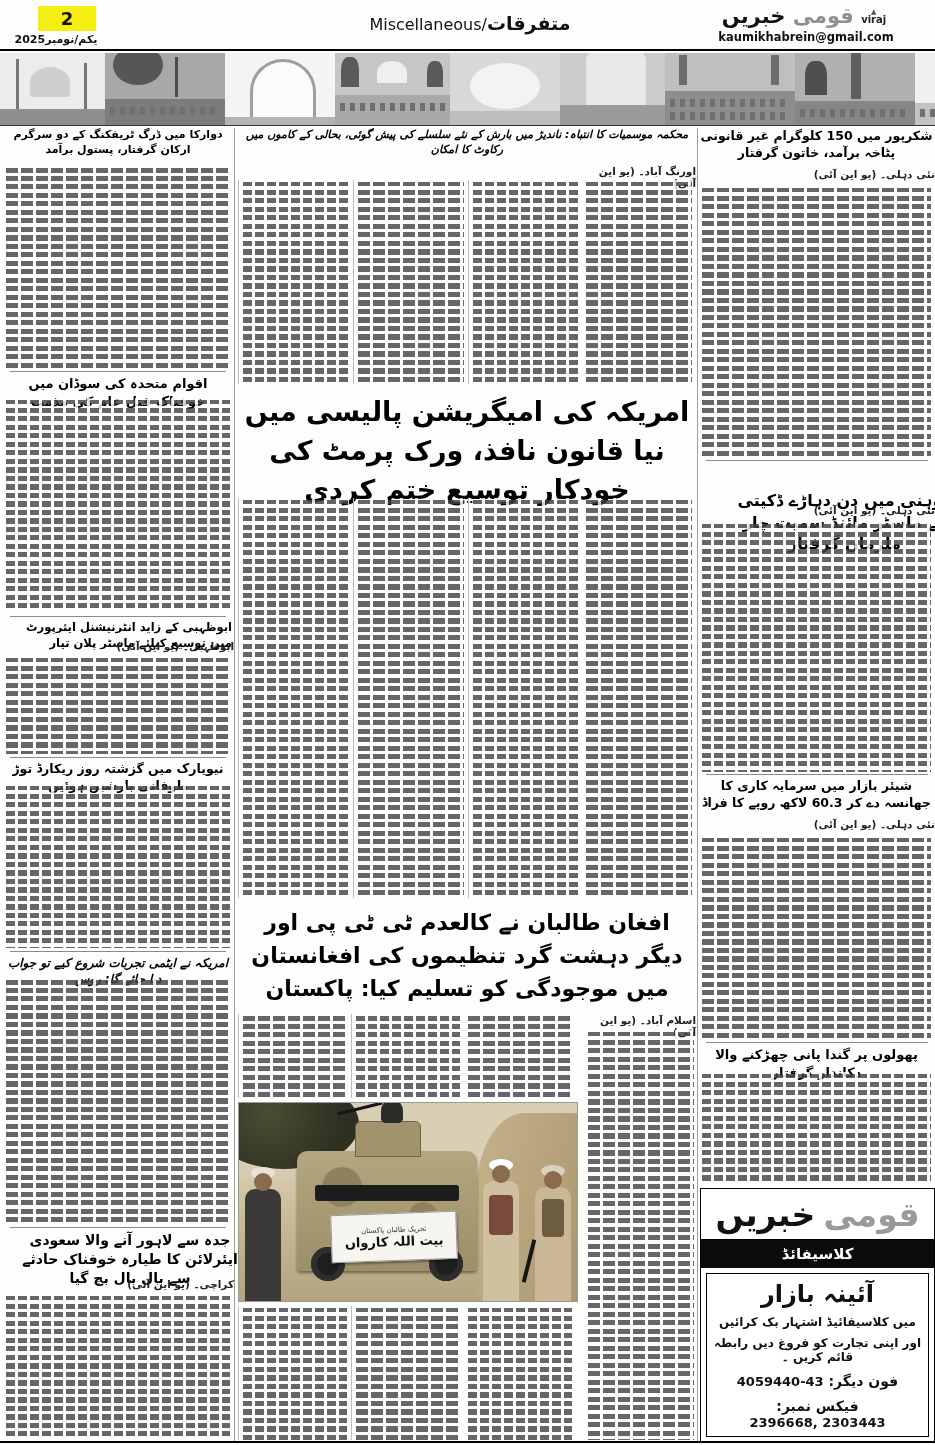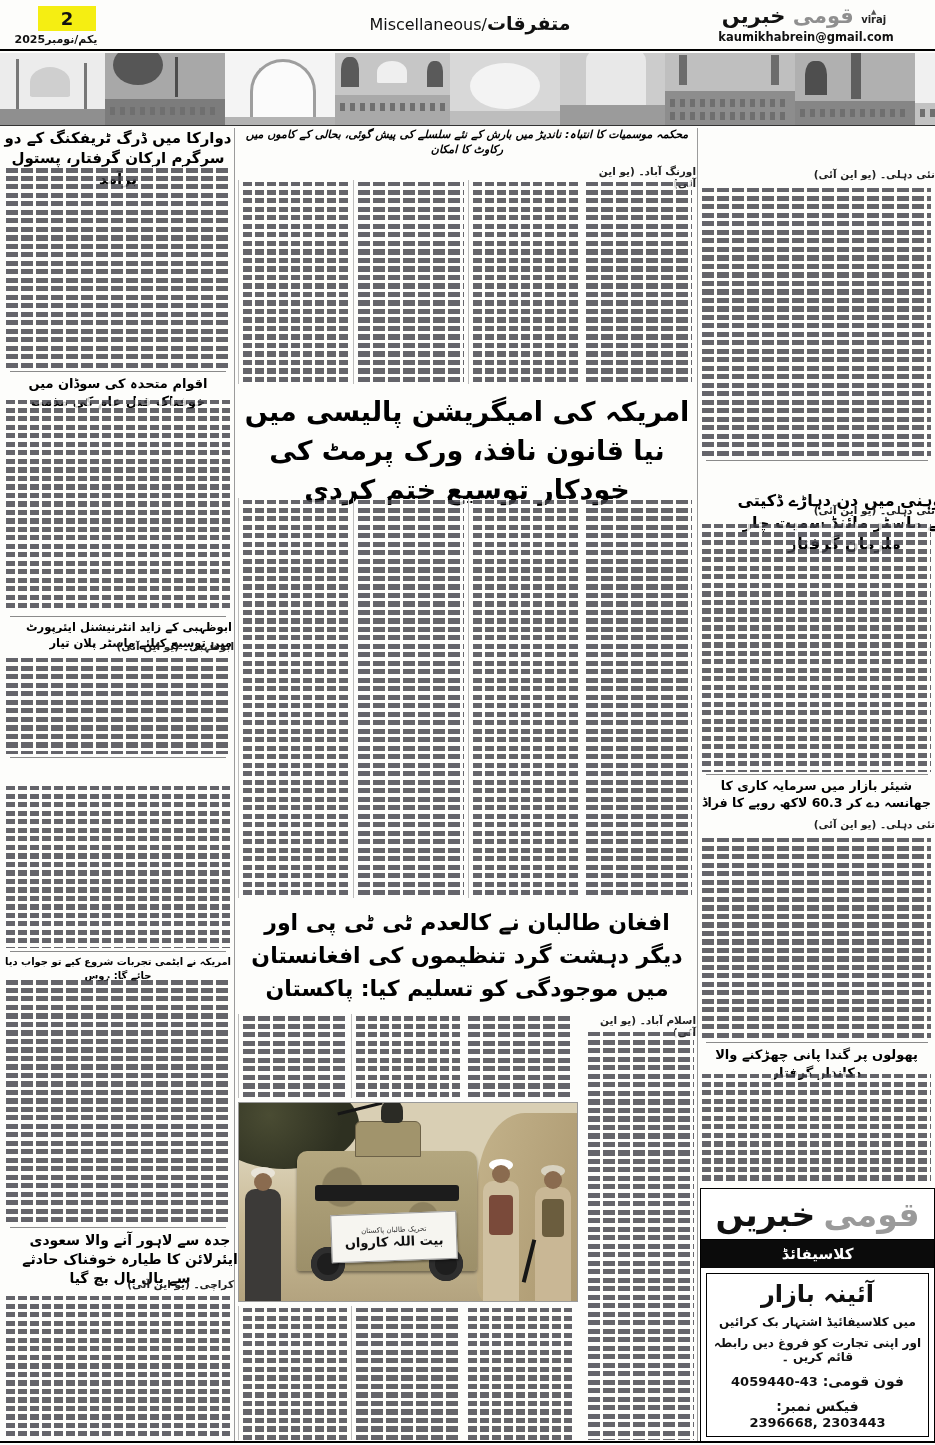--- a/index.html
+++ b/index.html
@@ -154,37 +154,38 @@
     <div class="seg" style="width:120px;background:#f0f0f0;">
 
       <div class="baseband" style="height:22px;background:#c2c2c2;"></div>
       <div class="winrow" style="bottom:8px;"></div>
     </div>
   </div>
 
   <div class="vrule" style="left:234px;"></div>
   <div class="vrule" style="left:697px;"></div>
 
-  <div class="abs headline" style="left:4px;top:128px;width:228px;font-size:15px;">دوارکا میں ڈرگ ٹریفکنگ کے دو سرگرم ارکان گرفتار، پستول برآمد</div>
+  <div class="abs headline" style="left:4px;top:128px;width:228px;font-size:11px;">دوارکا میں ڈرگ ٹریفکنگ کے دو سرگرم ارکان گرفتار، پستول برآمد</div>
   <div class="abs sim" style="left:6px;top:166px;width:224px;height:202px;"></div>
   <div class="hrule" style="left:10px;top:371px;width:216px;"></div>
 
   <div class="abs headline" style="left:4px;top:375px;width:228px;font-size:13px;">اقوام متحدہ کی سوڈان میں خوفناک قتل عام کی مذمت</div>
   <div class="abs sim b" style="left:6px;top:398px;width:224px;height:214px;"></div>
   <div class="hrule" style="left:10px;top:616px;width:216px;"></div>
 
   <div class="abs headline" style="left:4px;top:620px;width:228px;font-size:11.5px;text-align:right;">ابوظہبی کے زاید انٹرنیشنل ایئرپورٹ میں توسیع کیلئے ماسٹر پلان تیار</div>
   <div class="abs dateline" style="left:4px;top:640px;width:228px;">ابوظہبی۔ (یو این آئی)</div>
   <div class="abs sim" style="left:6px;top:656px;width:224px;height:98px;"></div>
   <div class="hrule" style="left:10px;top:757px;width:216px;"></div>
 
+  <div class="abs headline" style="left:4px;top:761px;width:228px;font-size:12.5px;">نیویارک میں گزشتہ روز ریکارڈ توڑ طوفانی بارشیں ہوئیں</div>
   <div class="abs sim b" style="left:6px;top:784px;width:224px;height:164px;"></div>
   <div class="hrule" style="left:10px;top:951px;width:216px;"></div>
 
-  <div class="abs headline" style="left:4px;top:955px;width:228px;font-size:10px;">امریکہ نے ایٹمی تجربات شروع کیے تو جواب دیا جائے گا: روس</div>
+  <div class="abs headline" style="left:4px;top:955px;width:228px;font-size:12px;font-style:italic;">امریکہ نے ایٹمی تجربات شروع کیے تو جواب دیا جائے گا: روس</div>
   <div class="abs sim" style="left:6px;top:978px;width:224px;height:246px;"></div>
   <div class="hrule" style="left:10px;top:1227px;width:216px;"></div>
 
   <div class="abs headline" style="left:16px;top:1231px;width:228px;font-size:14px;">جدہ سے لاہور آنے والا سعودی ایئرلائن کا طیارہ خوفناک حادثے سے بال بال بچ گیا</div>
   <div class="abs dateline" style="left:4px;top:1278px;width:228px;">کراچی۔ (یو این آئی)</div>
   <div class="abs sim b" style="left:6px;top:1294px;width:224px;height:146px;"></div>
 
   <div class="abs headline" style="left:238px;top:128px;width:458px;font-size:11px;font-style:italic;">محکمہ موسمیات کا انتباہ: ناندیڑ میں بارش کے نئے سلسلے کی پیش گوئی، بحالی کے کاموں میں رکاوٹ کا امکان</div>
   <div class="abs dateline" style="left:586px;top:165px;width:108px;">اورنگ آباد۔ (یو این آئی)</div>
   <div class="abs cols" style="left:238px;top:180px;width:458px;height:204px;">
@@ -272,20 +273,21 @@
         <div class="sim b"></div>
       </div>
     <div class="col">
         <div class="sim"></div>
       </div>
     <div class="col">
         <div class="sim b"></div>
       </div>
   </div>
 
+  <div class="abs headline" style="left:700px;top:128px;width:233px;font-size:12.5px;">شکرپور میں 150 کلوگرام غیر قانونی پٹاخہ برآمد، خاتون گرفتار</div>
   <div class="abs dateline" style="left:700px;top:168px;width:233px;">نئی دہلی۔ (یو این آئی)</div>
   <div class="abs sim" style="left:702px;top:186px;width:229px;height:272px;"></div>
   <div class="hrule" style="left:706px;top:460px;width:222px;"></div>
 
   <div class="abs headline" style="left:728px;top:464px;width:233px;font-size:16px;margin-top:26px;">روہنی میں دن دہاڑے ڈکیتی کے ماسٹر مائنڈ سمیت چار ملزمان گرفتار</div>
   <div class="abs dateline" style="left:700px;top:504px;width:233px;">نئی دہلی۔ (یو این آئی)</div>
   <div class="abs sim b" style="left:702px;top:522px;width:229px;height:250px;"></div>
   <div class="hrule" style="left:706px;top:774px;width:222px;"></div>
 
   <div class="abs headline" style="left:700px;top:778px;width:233px;font-size:12.5px;">شیئر بازار میں سرمایہ کاری کا جھانسہ دے کر 60.3 لاکھ روپے کا فراڈ</div>
@@ -300,21 +302,21 @@
     <div class="cl-title">
       <span class="gray">قومی</span>
       <span>خبریں</span>
     </div>
     <div class="cl-bar">کلاسیفائڈ</div>
     <div class="cl-box">
       <div class="cl-shop">آئینہ بازار</div>
       <div class="cl-line">میں کلاسیفائیڈ اشتہار بک کرائیں</div>
       <div class="cl-line">اور اپنی تجارت کو فروغ دیں رابطہ قائم کریں ۔</div>
       <div class="cl-phone">
-        <span>فون قومی:</span>
+        <span>فون دیگر:</span>
         <span class="num">4059440-43</span>
       </div>
       <div class="cl-phone">
         <span>فیکس نمبر:</span>
         <span class="num">2396668, 2303443</span>
       </div>
     </div>
   </div>
 
   <div class="footer-rule"></div>

